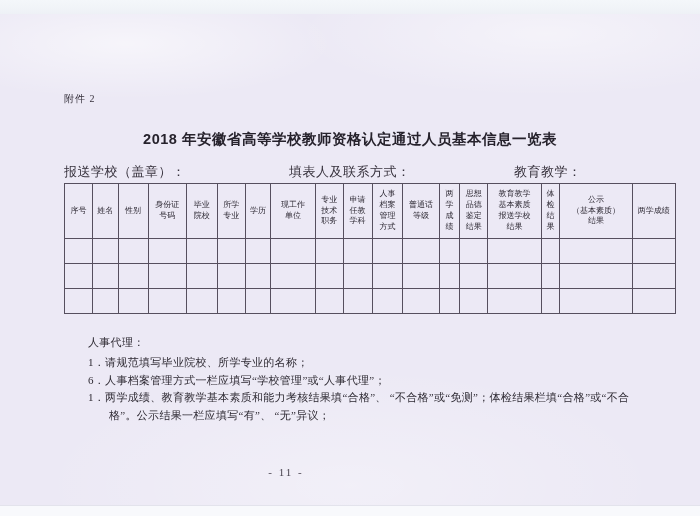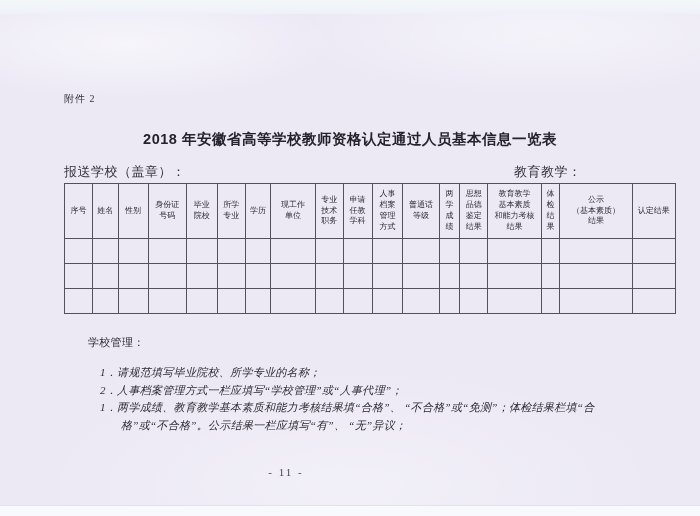--- a/index.html
+++ b/index.html
@@ -52,40 +52,41 @@
     text-align:center;vertical-align:middle;white-space:pre-line;
     height:52px;padding:1px 0;
     font-family:"Liberation Serif","DejaVu Serif",serif;
   }
   table.grid td{height:24px;}
   .notes{
     position:absolute;left:88px;top:320px;width:548px;
     font-size:11px;color:#2e2a33;line-height:1.62;letter-spacing:.3px;
   }
   .notes .notes-heading{margin:0 0 2px 0;font-weight:normal;}
-  .notes ol{list-style:none;margin:12px;padding:0;font-style:italic;}
+  .notes ol{list-style:none;margin:0;padding:0;}
   .notes li{padding-left:21px;text-indent:-21px;margin:0;}
   .footer{
     position:absolute;left:0;top:452px;width:572px;text-align:center;
     font-size:11px;color:#4a4550;letter-spacing:2px;
     font-family:"Liberation Serif","DejaVu Serif",serif;
   }
 </style>
 </head>
 <body>
 
 <div class="scan-top"></div>
 
 <div class="paper">
   <div class="attachment">附件 2</div>
 
   <div class="title">2018 年安徽省高等学校教师资格认定通过人员基本信息一览表</div>
 
   <div class="meta">
     <span class="m1">报送学校（盖章）：</span>
+    <span class="m2">填表人及联系方式：</span>
     <span class="m3">教育教学：</span>
   </div>
 
   <table class="grid">
     <colgroup>
         <col style="width: 27px;">
         <col style="width: 25px;">
         <col style="width: 29px;">
         <col style="width: 37px;">
         <col style="width: 30px;">
@@ -132,30 +133,30 @@
           <th>两
 学
 成
 绩</th>
           <th>思想
 品德
 鉴定
 结果</th>
           <th>教育教学
 基本素质
-和能力考核
+报送学校
 结果</th>
           <th>体
 检
 结
 果</th>
           <th>公示
 （基本素质）
 结果</th>
-          <th>认定结果</th>
+          <th>两学成绩</th>
         </tr>
     </thead>
     <tbody>
         <tr>
           <td></td>
           <td></td>
           <td></td>
           <td></td>
           <td></td>
           <td></td>
@@ -209,24 +210,24 @@
           <td></td>
           <td></td>
           <td></td>
           <td></td>
           <td></td>
         </tr>
       </tbody>
   </table>
 
   <div class="notes">
-    <p class="notes-heading">学校管理：</p>
+    <p class="notes-heading">人事代理：</p>
     <ol>
       <li>1．请规范填写毕业院校、所学专业的名称；</li>
-      <li>2．人事档案管理方式一栏应填写“学校管理”或“人事代理”；</li>
+      <li>6．人事档案管理方式一栏应填写“学校管理”或“人事代理”；</li>
       <li>1．两学成绩、教育教学基本素质和能力考核结果填“合格”、 “不合格”或“免测”；体检结果栏填“合格”或“不合格”。公示结果一栏应填写“有”、 “无”异议；</li>
     </ol>
   </div>
 
   <div class="footer">- 11 -</div>
 </div>
 
 <div class="scan-bottom"></div>
 
 </body></html>

